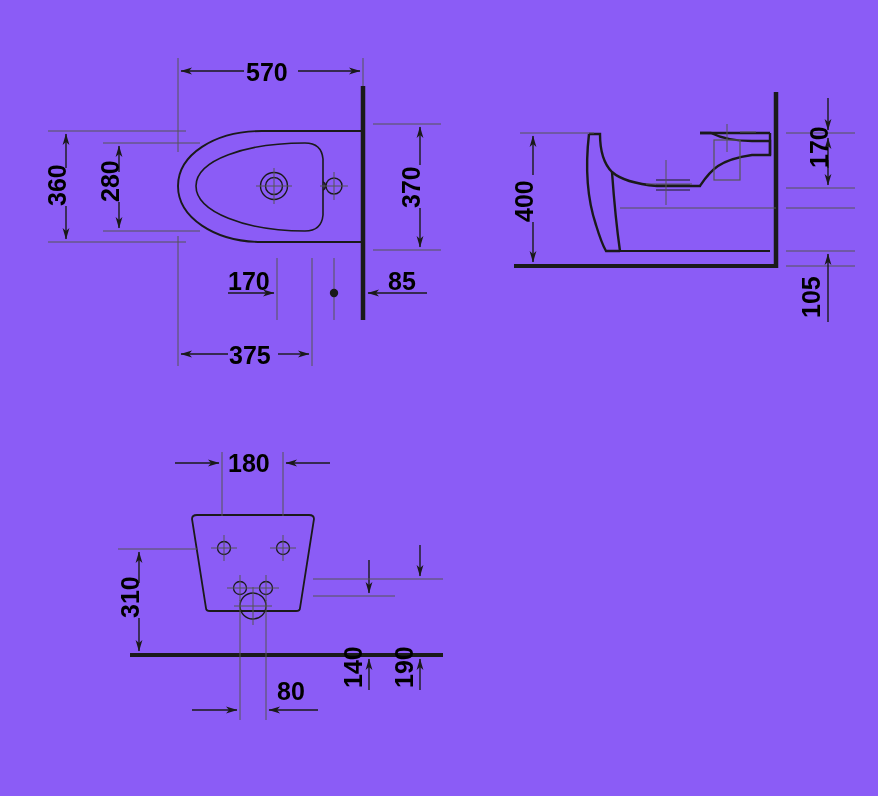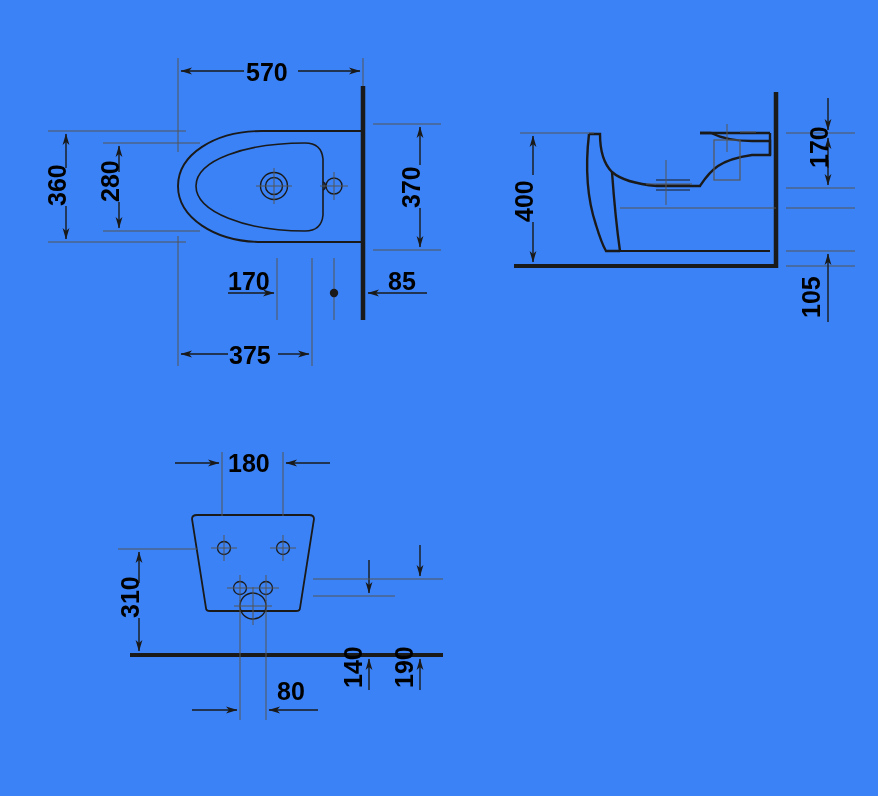--- a/index.html
+++ b/index.html
@@ -8,21 +8,21 @@
     padding: 0;
     background: #ffffff;
   }
   body {
     font-family: "Liberation Sans", sans-serif;
   }
   #sheet {
     position: relative;
     width: 878px;
     height: 796px;
-    background: #3b82f6;
+    background: #8b5cf6;
     overflow: hidden;
   }
   #sheet svg {
     position: absolute;
     left: 0;
     top: 0;
   }
   .dim-text {
     font-family: "Liberation Sans", sans-serif;
     font-size: 25px;

